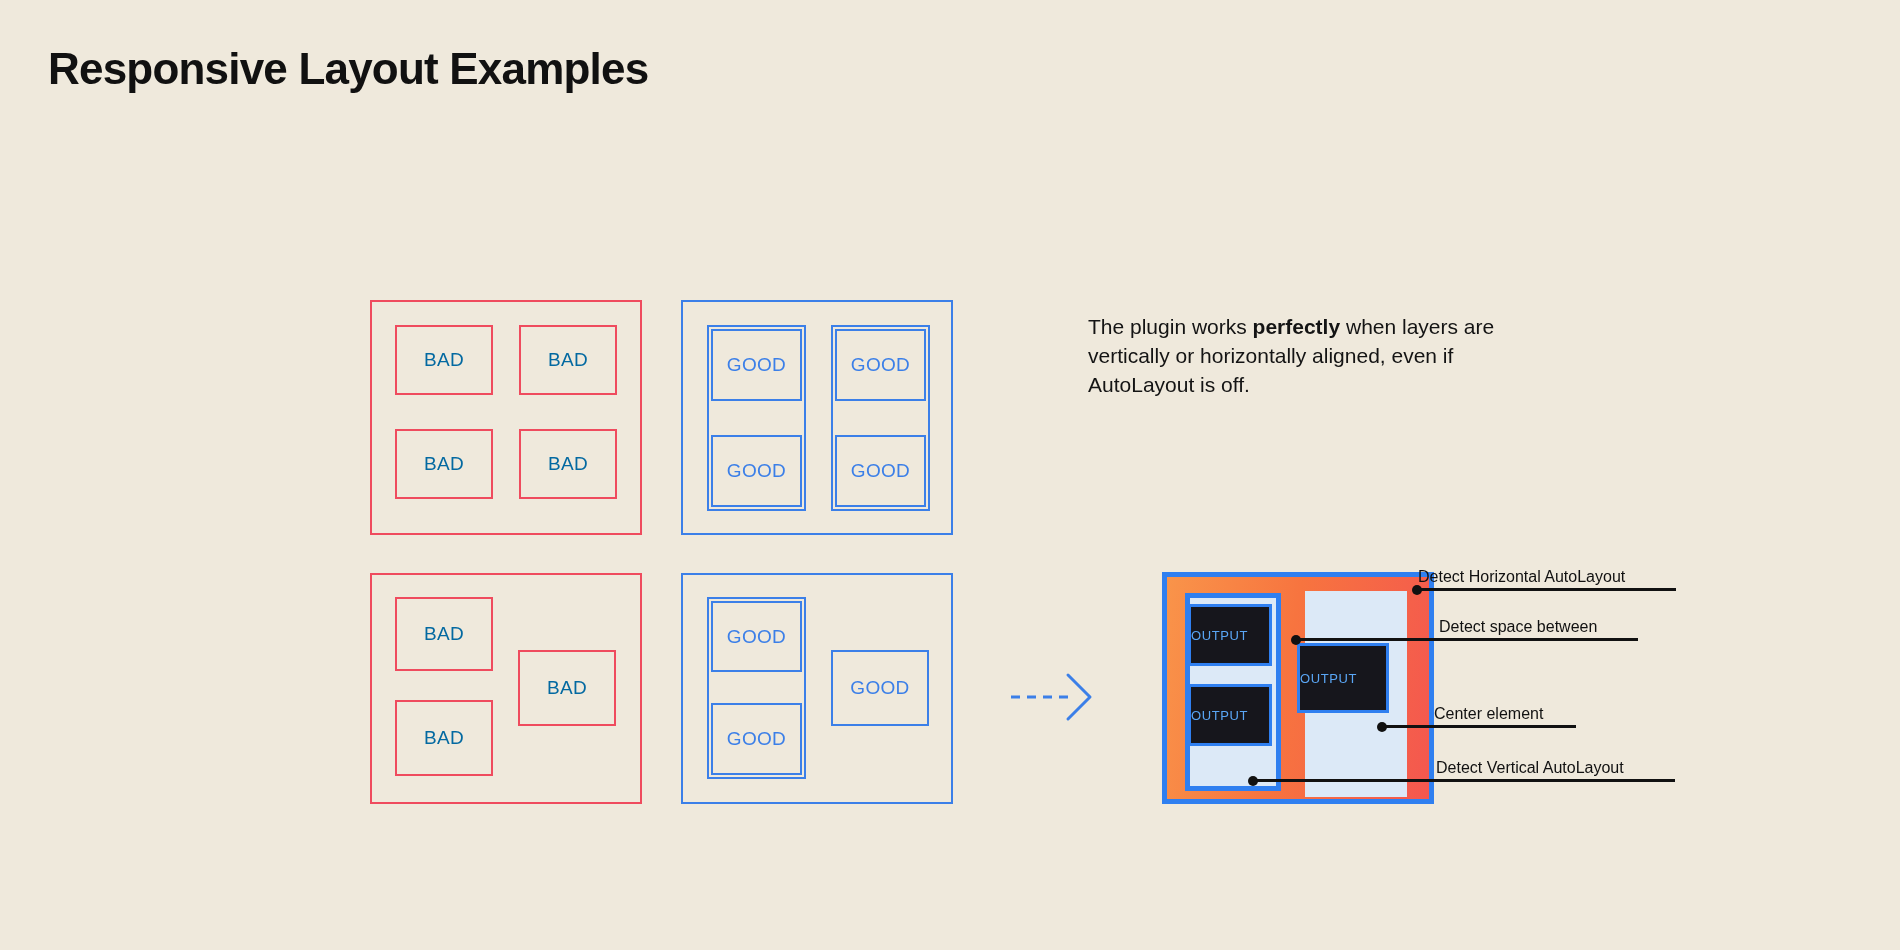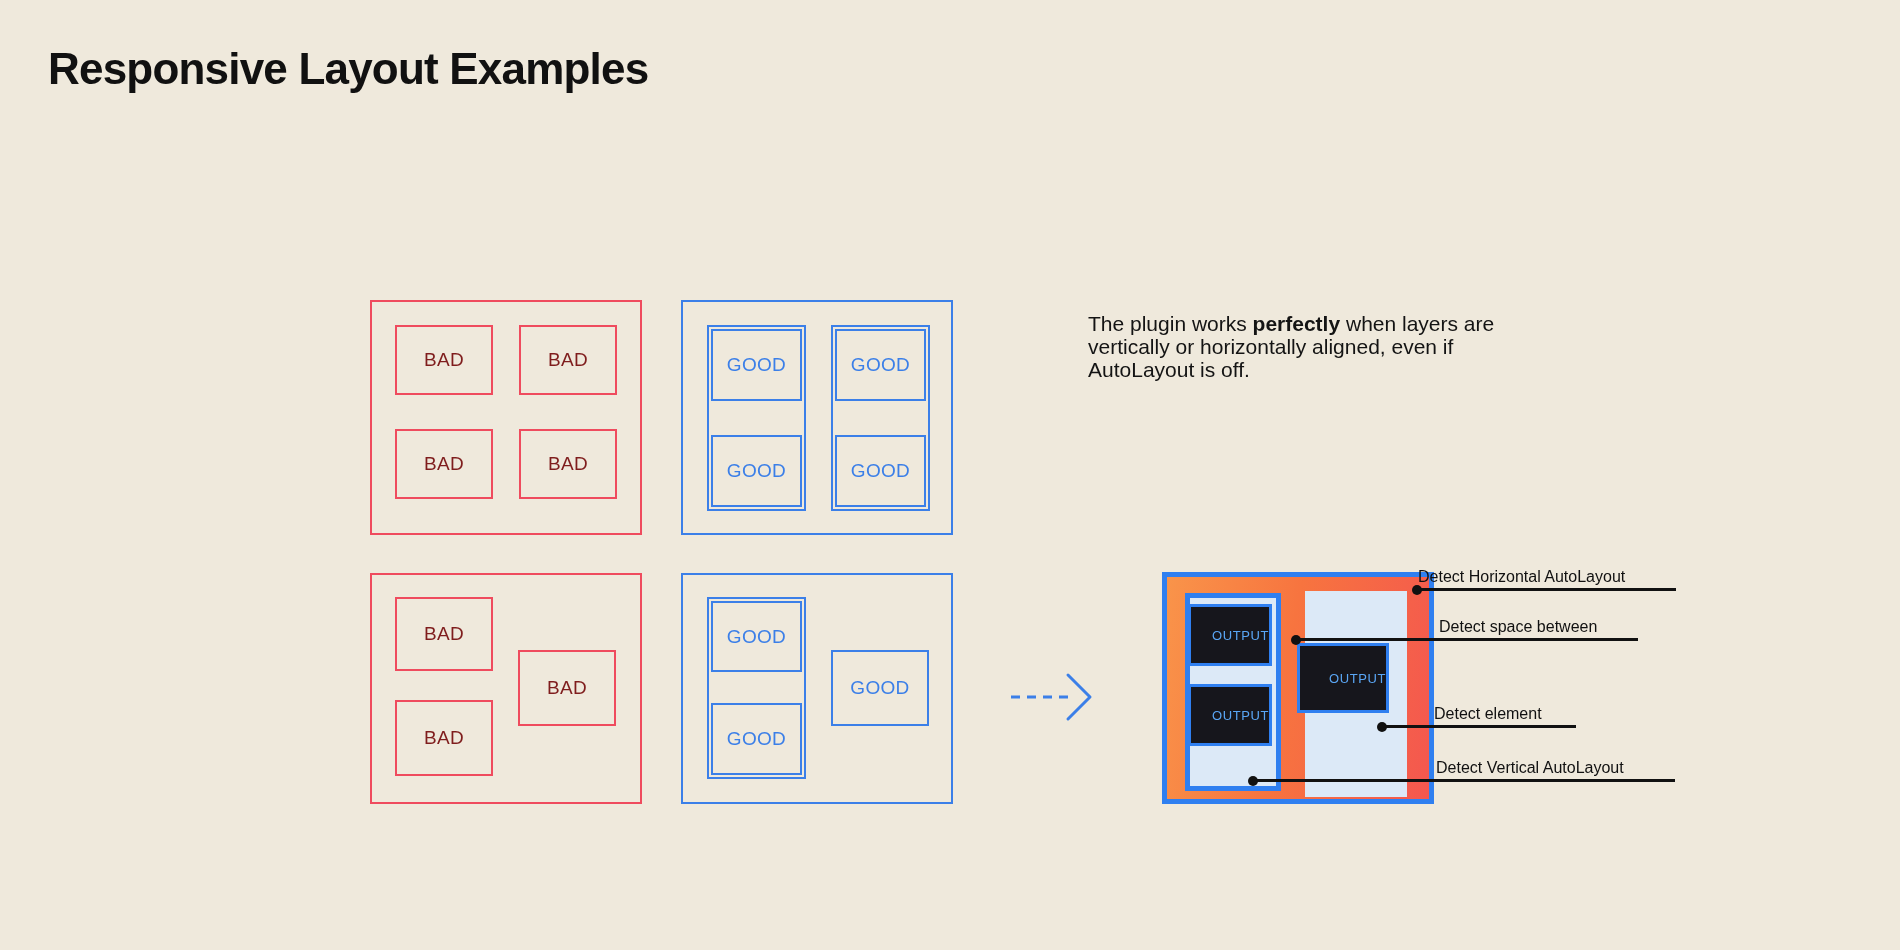--- a/index.html
+++ b/index.html
@@ -44,37 +44,37 @@
   
   .cell {
     position: absolute;
     border: 2px solid;
     display: flex;
     align-items: center;
     justify-content: center;
     font-size: 19px;
     letter-spacing: 0.3px;
   }
-  .cell.bad  { border-color: #ef4b5e; color: #7f1d1d; }
+  .cell.bad  { border-color: #ef4b5e; color: #0369a1; }
   .cell.good { border-color: #3b7fe8; color: #3b7fe8; text-align: right; }
 
   
   .group {
     position: absolute;
     border: 2px solid #3b7fe8;
   }
 
   
   .copy {
     position: absolute;
     left: 1088px;
     top: 312px;
     width: 470px;
     font-size: 21px;
-    line-height: 23px;
+    line-height: 29px;
     color: #141414;
   }
   .copy p + p { margin-top: 29px; }
   .copy b { font-weight: 700; }
 
   
   .arrow { position: absolute; left: 1010px; top: 670px; }
 
   
   .preview {
@@ -94,21 +94,21 @@
   .pv-col.right { left: 138px; top: 14px; width: 102px; height: 206px; }
 
   .pv-out {
     position: absolute;
     background: #16161c;
     color: #5aa6f5;
     font-size: 13px;
     letter-spacing: 0.6px;
     display: flex;
     align-items: center;
-    justify-content: flex-end;
+    justify-content: flex-start;
     border: 3px solid #2f7ff0;
   }
   .pv-out.a { left: 1188px; top: 604px; width: 84px; height: 62px; }
   .pv-out.b { left: 1188px; top: 684px; width: 84px; height: 62px; }
   .pv-out.c { left: 1297px; top: 643px; width: 92px; height: 70px; }
 
   
   .callout { position: absolute; }
   .callout .co-label {
     position: absolute;
@@ -234,21 +234,21 @@
     <span class="co-dot" style="left:-6px;"></span>
   </div>
 
   <div class="callout" style="left:1418px; top:548px; width:258px; height:43px;">
     <span class="co-label">Detect Horizontal AutoLayout</span>
     <span class="co-rule" style="width:258px;"></span>
     <span class="co-dot" style="left:-6px;"></span>
   </div>
 
   <div class="callout" style="left:1383px; top:685px; width:193px; height:43px;">
-    <span class="co-label" style="left:51px;">Detect element</span>
+    <span class="co-label" style="left:51px;">Center element</span>
     <span class="co-rule" style="width:193px;"></span>
     <span class="co-dot" style="left:-6px;"></span>
   </div>
 
   <div class="callout" style="left:1254px; top:739px; width:421px; height:43px;">
     <span class="co-label" style="left:182px;">Detect Vertical AutoLayout</span>
     <span class="co-rule" style="width:421px;"></span>
     <span class="co-dot" style="left:-6px;"></span>
   </div>
 

